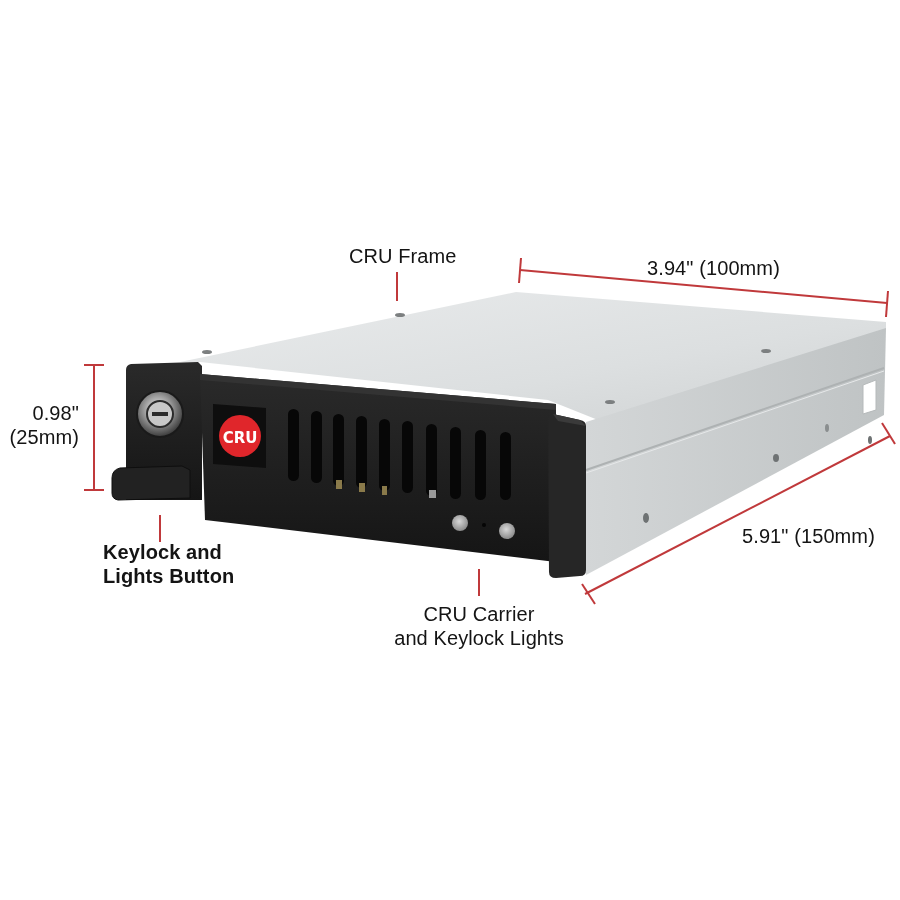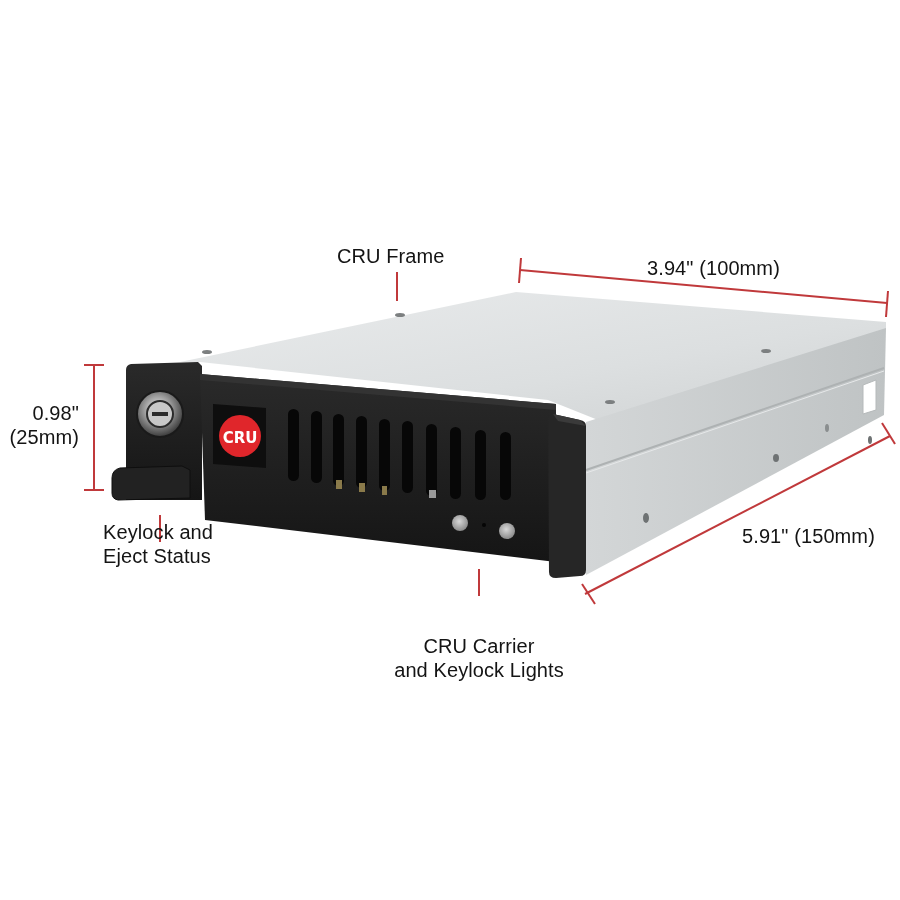--- a/index.html
+++ b/index.html
@@ -1,25 +1,25 @@
 <!DOCTYPE html>
 <html><head>
   <meta charset="utf-8">
   <style>
     html, body { margin: 0; padding: 0; background: #ffffff; }
     .stage { position: relative; width: 900px; height: 900px; overflow: hidden; background: #ffffff; font-family: "Liberation Sans", "DejaVu Sans", sans-serif; color: #111111; }
     .stage svg.art { position: absolute; left: 0; top: 0; }
     .label { position: absolute; font-size: 20px; line-height: 24px; letter-spacing: 0.1px; color: #141414; white-space: nowrap; }
     .label.center { text-align: center; }
     .label.right { text-align: right; }
-    .lbl-frame { left: 337px; top: 244px; }
+    .lbl-frame { left: 349px; top: 244px; }
     .lbl-width { left: 647px; top: 256px; }
     .lbl-height { left: 0px; top: 401px; width: 79px; }
-    .lbl-keylock { left: 103px; top: 520px; }
-    .lbl-carrier { left: 392px; top: 602px; width: 174px; margin-top: 32px; }
+    .lbl-keylock { left: 103px; top: 540px; font-weight: bold; }
+    .lbl-carrier { left: 392px; top: 602px; width: 174px; }
     .lbl-depth { left: 742px; top: 524px; }
     .line2 { display: block; }
   </style>
 </head>
 <body>
 
 <div class="stage">
 
   <svg class="art" width="900" height="900" viewBox="0 0 900 900">
     <defs>
@@ -136,21 +136,21 @@
 
   <div class="label lbl-width">3.94" (100mm)</div>
 
   <div class="label lbl-height right">
     <span class="line2">0.98"</span>
     <span class="line2">(25mm)</span>
   </div>
 
   <div class="label lbl-keylock">
     <span class="line2">Keylock and</span>
-    <span class="line2">Eject Status</span>
+    <span class="line2">Lights Button</span>
   </div>
 
   <div class="label lbl-carrier center">
     <span class="line2">CRU Carrier</span>
     <span class="line2">and Keylock Lights</span>
   </div>
 
   <div class="label lbl-depth">5.91" (150mm)</div>
 
 </div>

